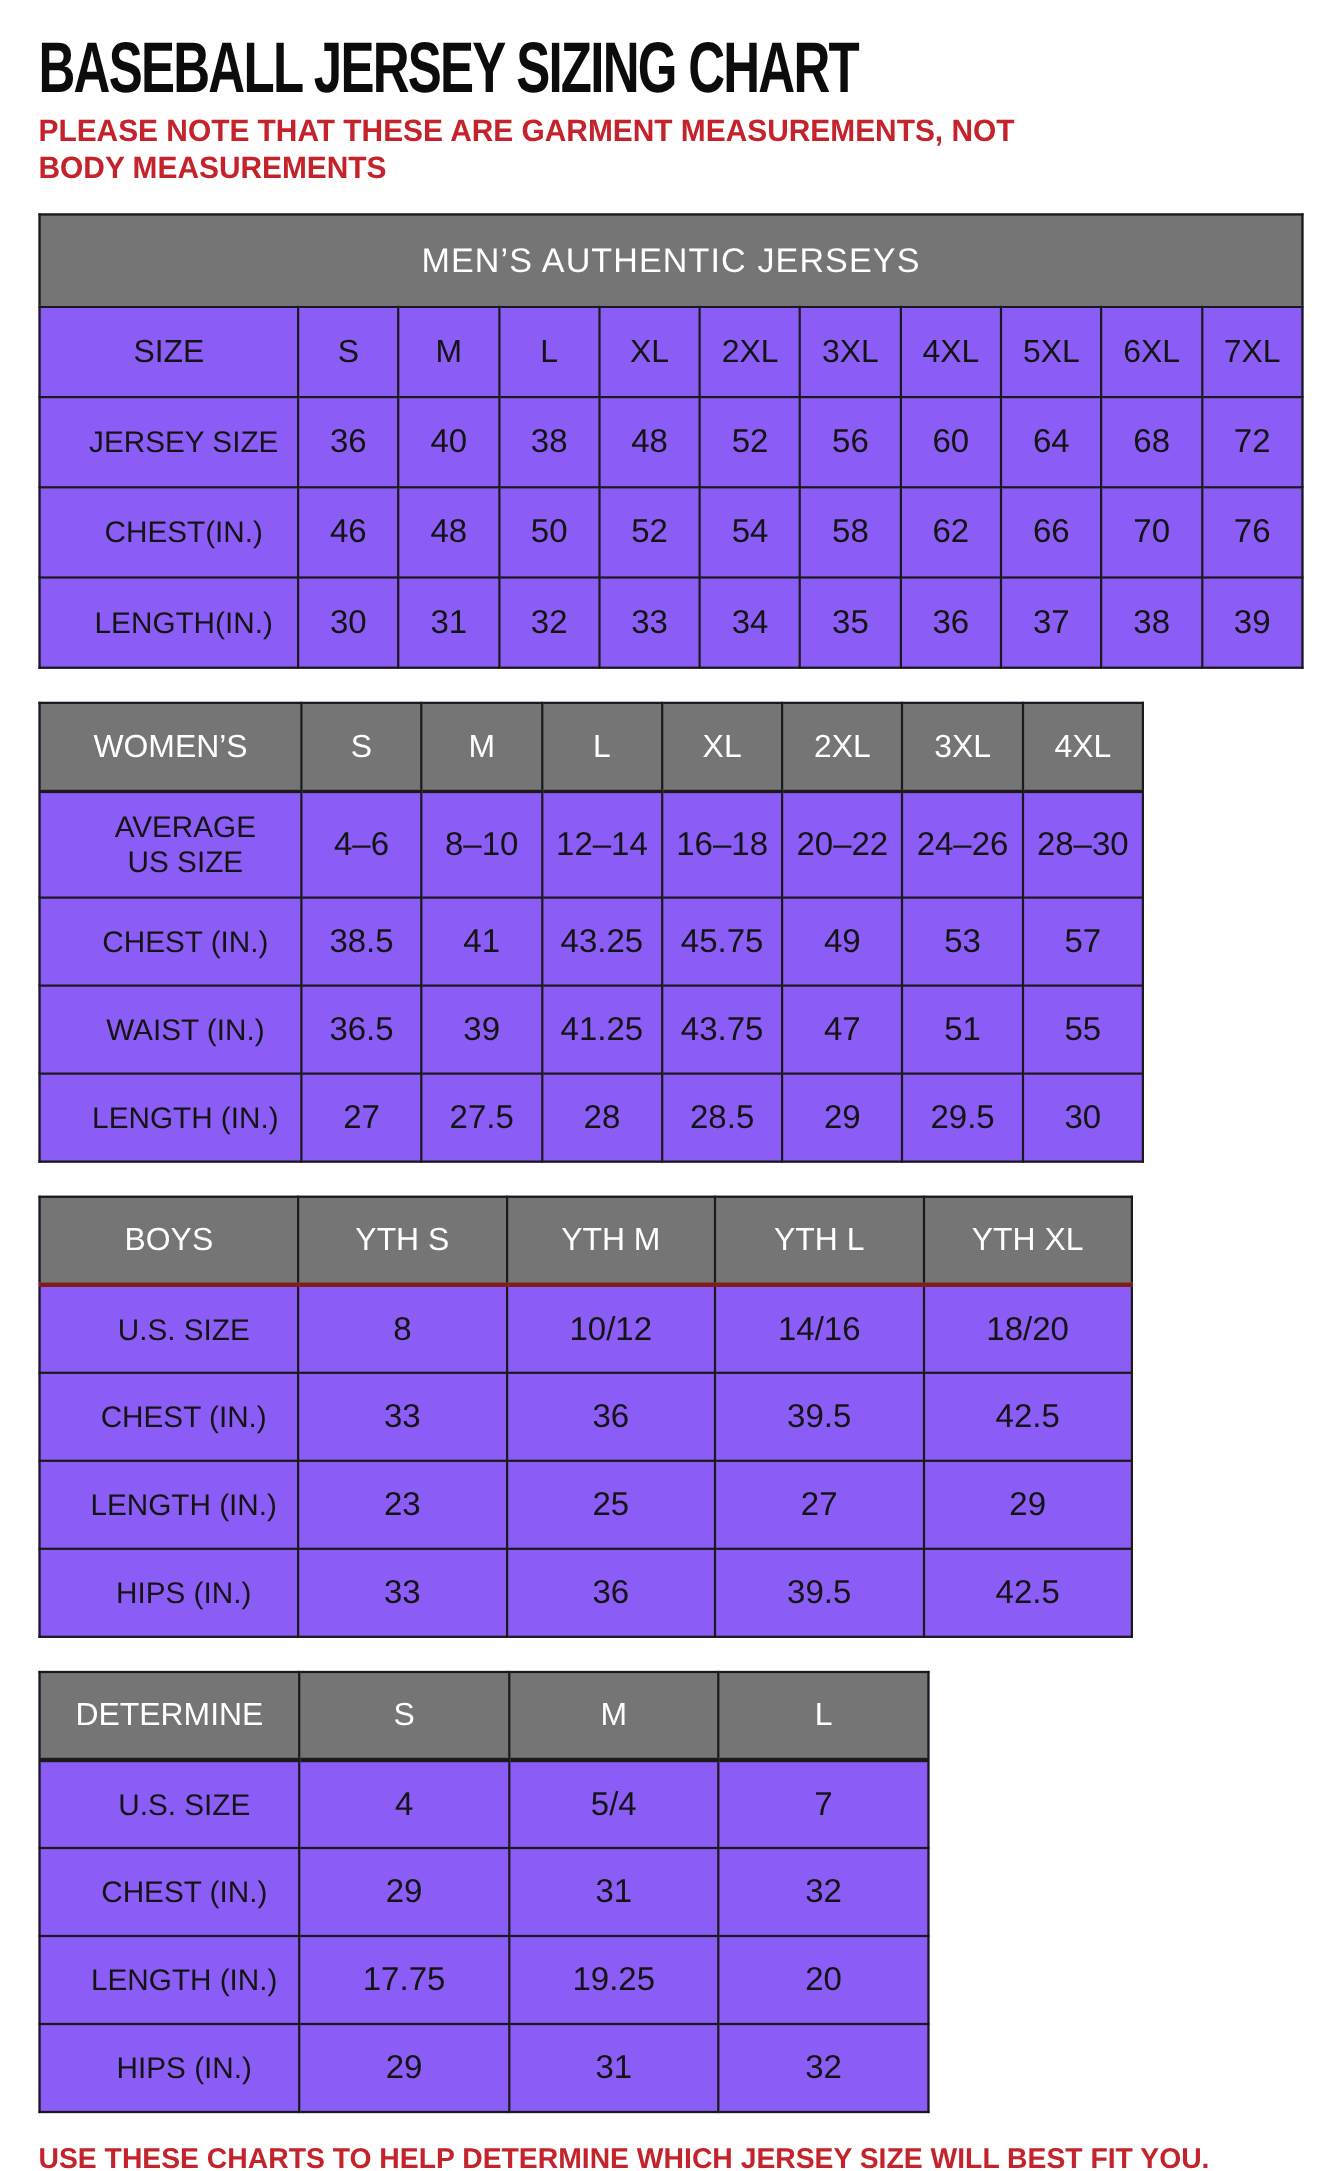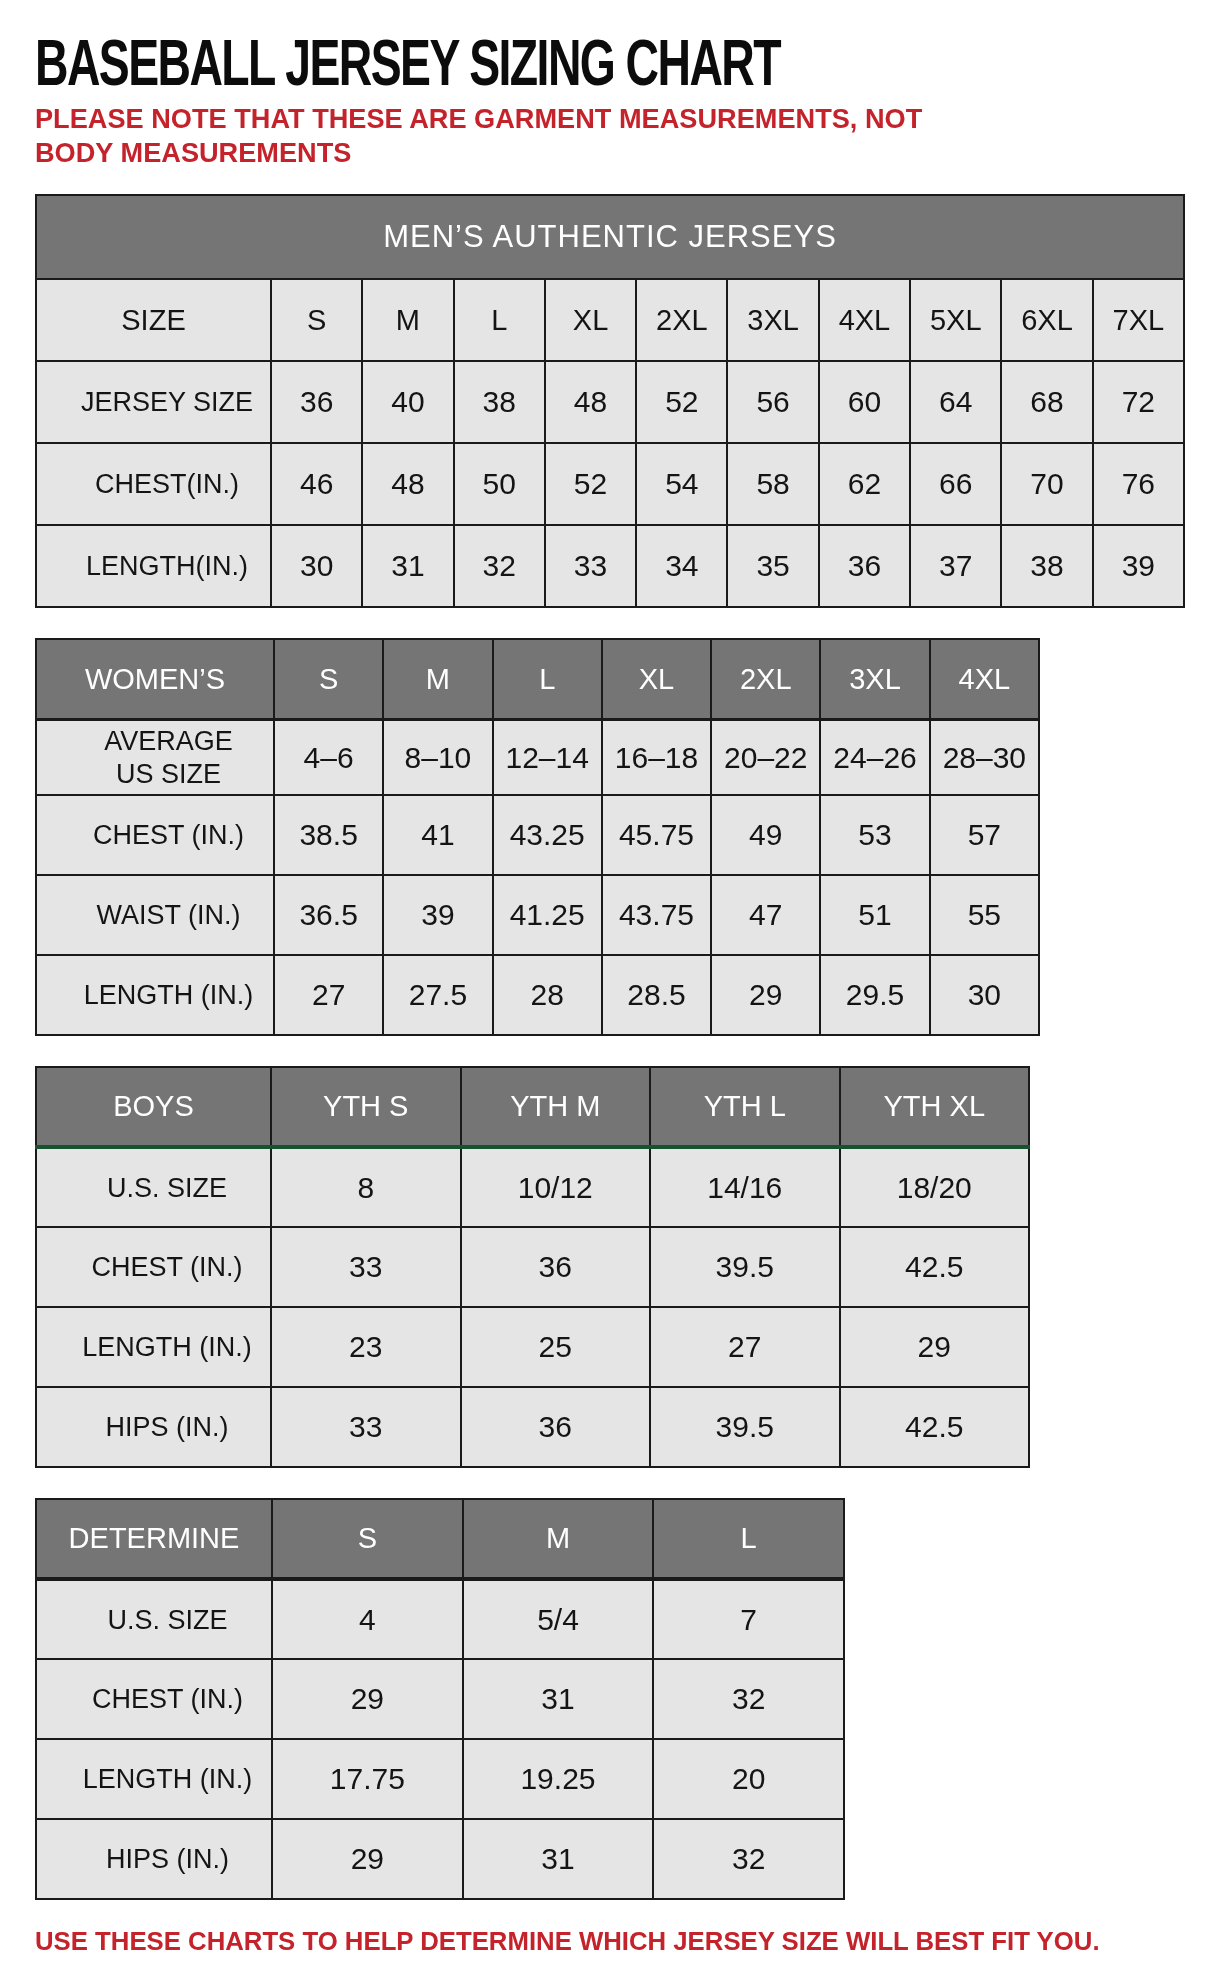--- a/index.html
+++ b/index.html
@@ -28,44 +28,44 @@
   
   .tbl-block{margin-bottom:30px;}
   .banner{
     background:var(--gray,#757575);color:#ffffff;
     height:84px;display:flex;align-items:center;justify-content:center;
     font-size:31px;letter-spacing:1px;
     border:2px solid #1a1a1a;border-bottom:none;box-sizing:border-box;
   }
   table.tbl{
     border-collapse:collapse;table-layout:fixed;
-    border:2px solid #1a1a1a;background:#e5e5e5;
+    border:2px solid #1a1a1a;background:#8b5cf6;
   }
   .tbl th,.tbl td{
     border:2px solid #1a1a1a;text-align:center;vertical-align:middle;
     padding:0 4px;box-sizing:border-box;
   }
   .tbl th{font-weight:normal;font-size:29px;height:80px;}
   .tbl td{font-size:30px;height:80px;}
   .tbl .row-label{font-size:27px;white-space:pre-line;line-height:1.2;padding-left:31px;}
   .tbl th.gray{background:var(--gray,#757575);color:#ffffff;}
 
   #tbl-mens table{width:1150px;}
   #tbl-mens .banner{width:1150px;}
   #tbl-mens col.c-label{width:235px;}
   #tbl-mens th,#tbl-mens td{height:82px;}
 
   #tbl-womens table{width:1005px;}
   #tbl-womens col.c-label{width:238px;}
   #tbl-womens tr.header-row th{border-bottom:3px solid #1a1a1a;}
-  #tbl-womens tbody tr:first-child td{height:76px;}
+  #tbl-womens tbody tr:first-child td{height:97px;}
 
   #tbl-boys table{width:995px;}
   #tbl-boys col.c-label{width:235px;}
-  #tbl-boys tr.header-row th{border-bottom:4px solid #14532d;margin-top:20px;}
+  #tbl-boys tr.header-row th{border-bottom:4px solid #7f1d1d;margin-top:20px;}
 
   #tbl-preschool table{width:810px;}
   #tbl-preschool col.c-label{width:236px;}
   #tbl-preschool tr.header-row th{border-bottom:4px solid #1a1a1a;}
   #tbl-preschool.tbl-block{margin-bottom:22px;}
 
   
   .fit-note{
     color:var(--red,#C5232B);font-weight:bold;font-size:26px;line-height:1.2;
     white-space:nowrap;margin-top:26px;

